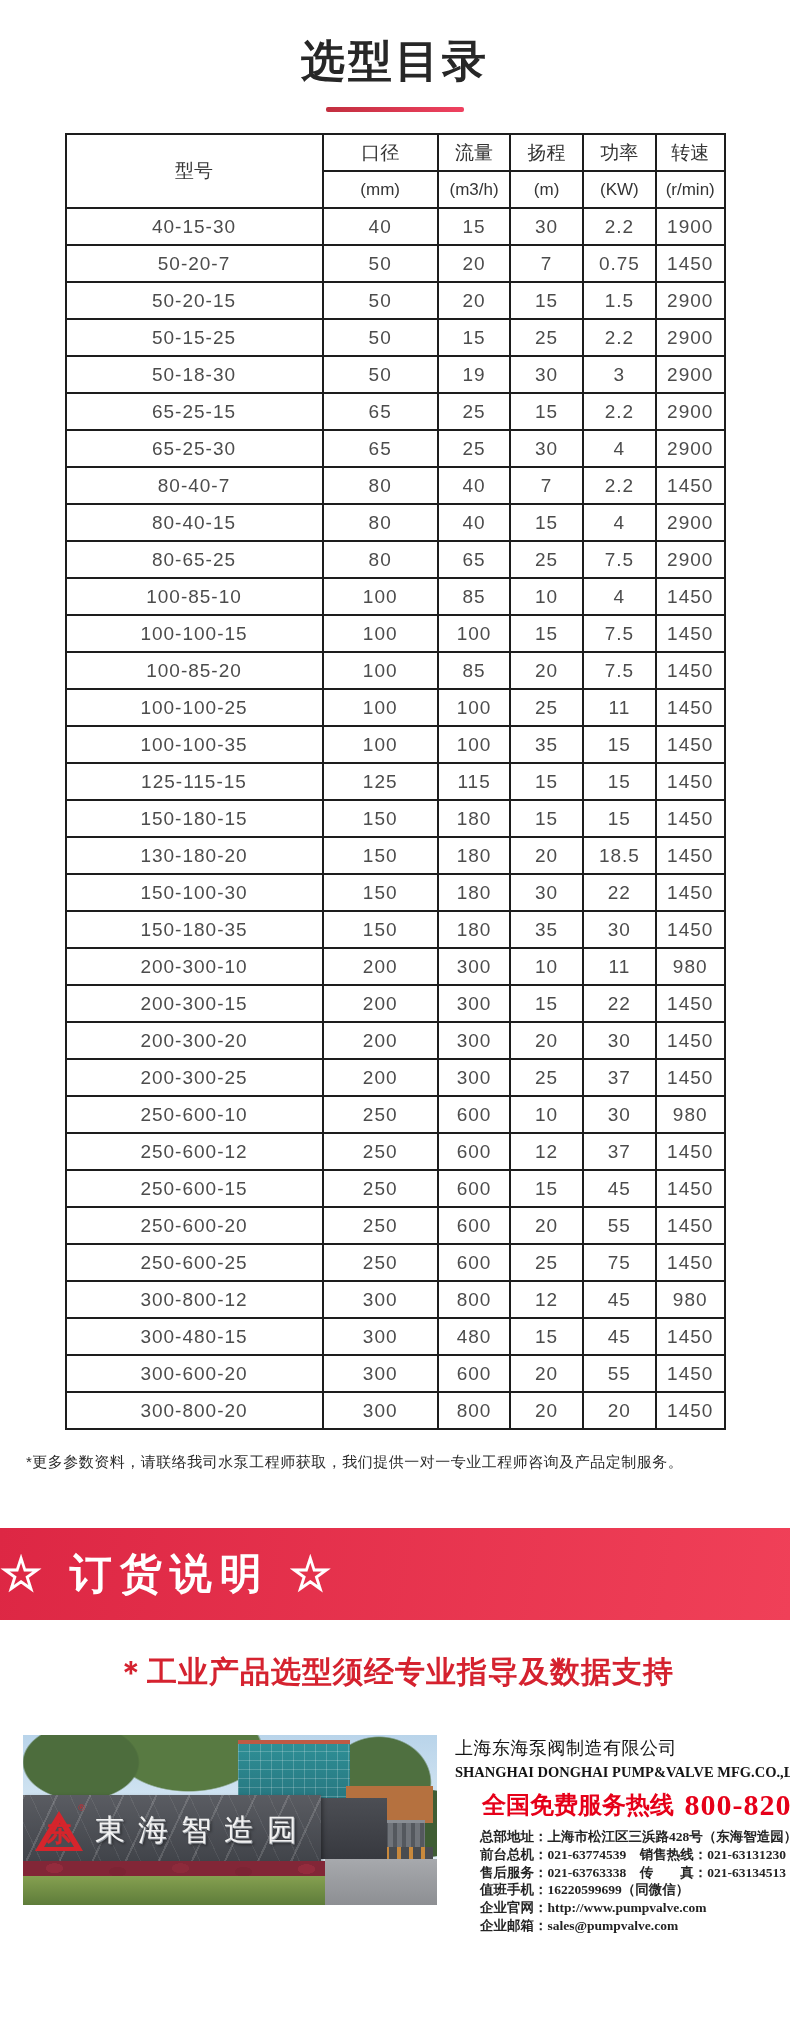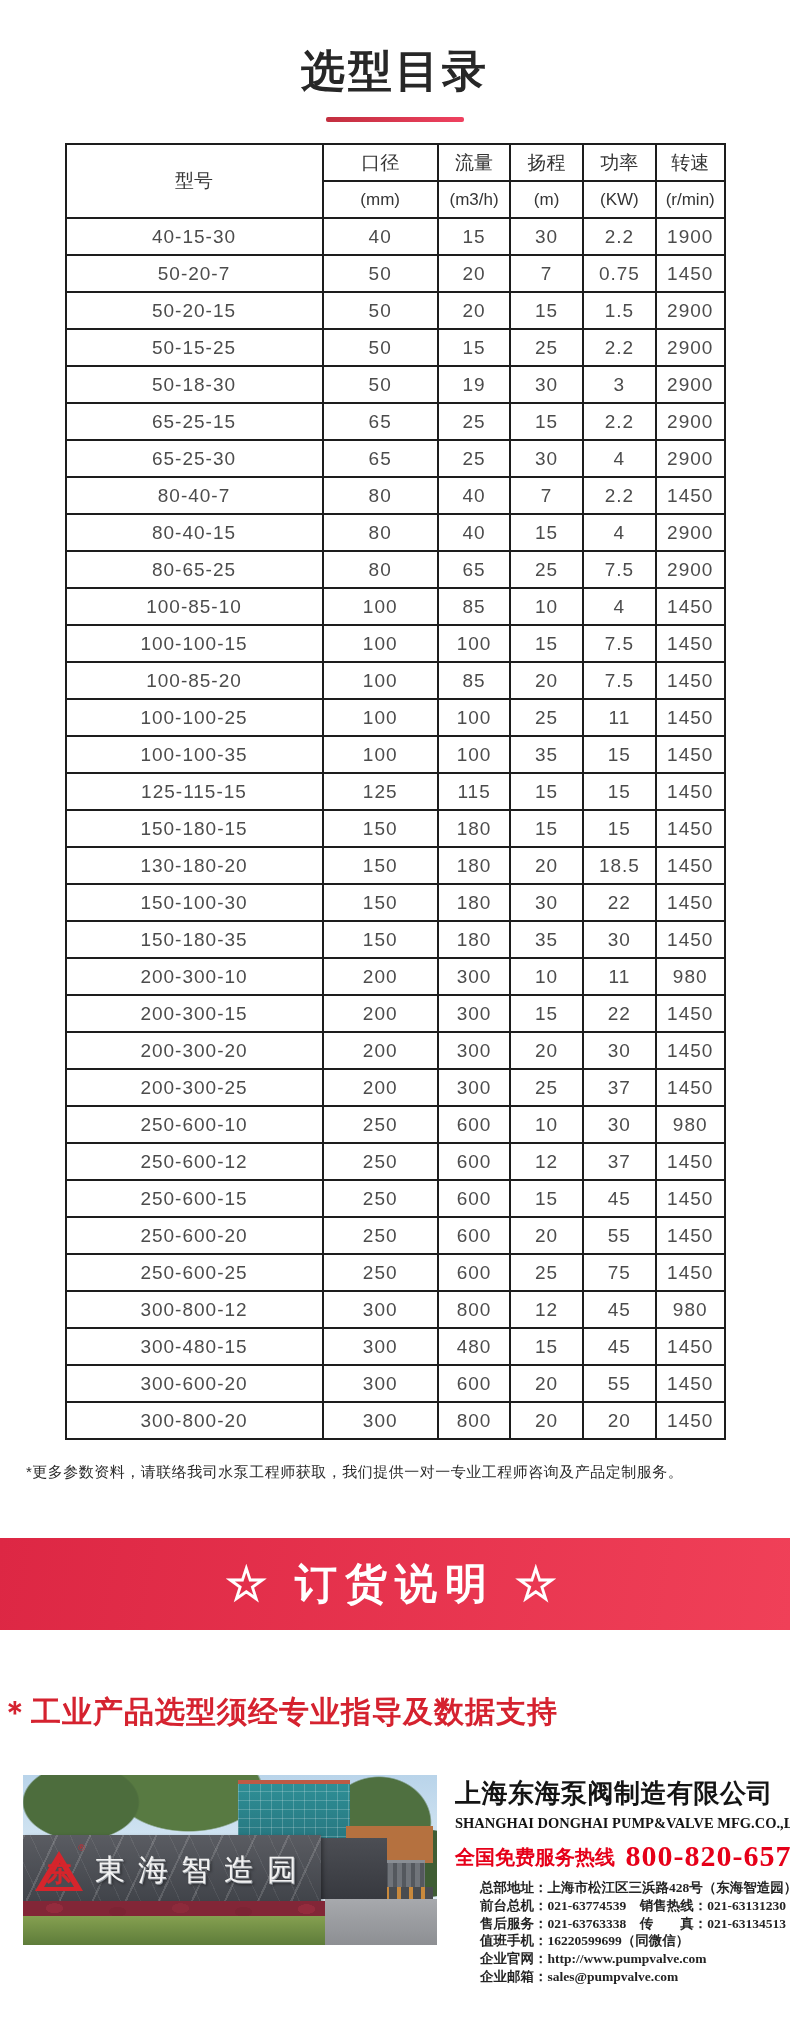--- a/index.html
+++ b/index.html
@@ -4,21 +4,21 @@
 <style>
   html,body { margin:0; padding:0; }
   body {
     width:790px; height:2025px; background:#ffffff; overflow:hidden;
     font-family:"Liberation Sans", sans-serif; position:relative;
   }
   .page { width:790px; }
 
   
   .title {
-    margin:0; padding-top:42px; text-align:center;
+    margin:0; padding-top:32px; text-align:center;
     font-size:44px; font-weight:bold; color:#272727; letter-spacing:3px;
   }
   .title-underline {
     width:138px; height:5px; margin:16px auto 0;
     background:linear-gradient(90deg, var(--underline-left), var(--underline-right));
     border-radius:2px;
   }
 
   
   table.spec-table {
@@ -35,28 +35,28 @@
 
   
   .footnote {
     margin:23px 0 0 26px; font-size:15px; color:#2b2b2b; letter-spacing:0.5px;
   }
 
   
   .banner {
     margin-top:56px; width:790px; height:92px;
     background:linear-gradient(100deg, var(--banner-red-left), var(--banner-red-right));
-    display:flex; align-items:center; justify-content:center;
+    display:flex; align-items:center; justify-content:flex-start;
   }
   .banner span {
     color:#ffffff; font-size:42px; font-weight:bold; letter-spacing:8px;
   }
 
   
-  .notices { margin-top:60px; text-align:left; }
+  .notices { margin-top:30px; text-align:center; }
   .notice-line {
     font-family:"Liberation Serif", serif; font-weight:bold;
     font-size:30px; color:var(--notice-red); line-height:44px; letter-spacing:1px;
   }
 
   
   .bottom { display:flex; margin-top:41px; padding-left:23px; }
 
   .photo {
     position:relative; width:414px; height:170px; overflow:hidden; flex:none;
@@ -137,28 +137,28 @@
     position:absolute; left:0; bottom:0; width:74%; height:17%;
     background:linear-gradient(180deg,#85a050,#5e7c3a);
   }
   .road {
     position:absolute; right:0; bottom:0; width:27%; height:27%;
     background:linear-gradient(#a7a9ad,#8d8f93);
   }
 
   .info { margin-left:18px; width:330px; padding-top:1px; }
   .name-cn {
-    font-size:26px; font-weight:bold; color:#141414; letter-spacing:0.5px; white-space:nowrap;
+    font-size:18px; font-weight:normal; color:#141414; letter-spacing:0.5px; white-space:nowrap;
   }
   .name-en {
     margin-top:4px; font-family:"Liberation Serif", serif; font-weight:bold;
     font-size:14.5px; color:#141414; white-space:nowrap;
   }
   .hotline { margin-top:7px; white-space:nowrap; }
-  .hotline-label { color:var(--hotline-red); font-size:20px; font-weight:bold; }
+  .hotline-label { color:var(--hotline-red); font-size:24px; font-weight:bold;margin-left:27px; }
   .hotline-number {
     color:var(--hotline-red); font-size:30px; font-weight:bold;
     font-family:"Liberation Serif", serif; margin-left:6px; letter-spacing:1px;
     vertical-align:-2px;
   }
   .details { margin-top:6px;margin-left:25px; }
   .detail-line {
     font-family:"Liberation Serif", serif; font-weight:bold;
     font-size:13.5px; color:#242424; line-height:17.8px; white-space:nowrap;
   }

